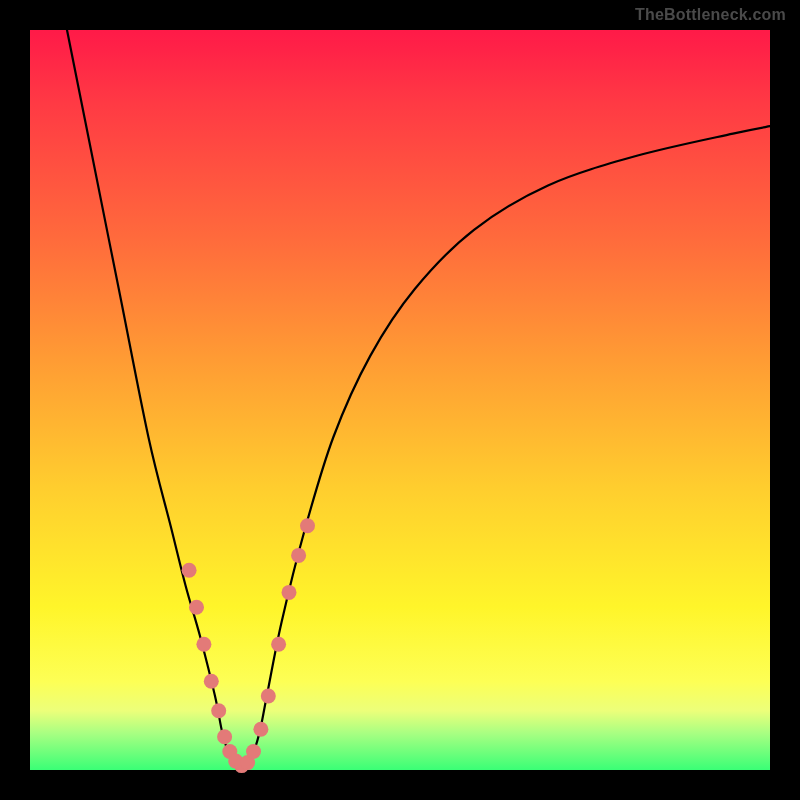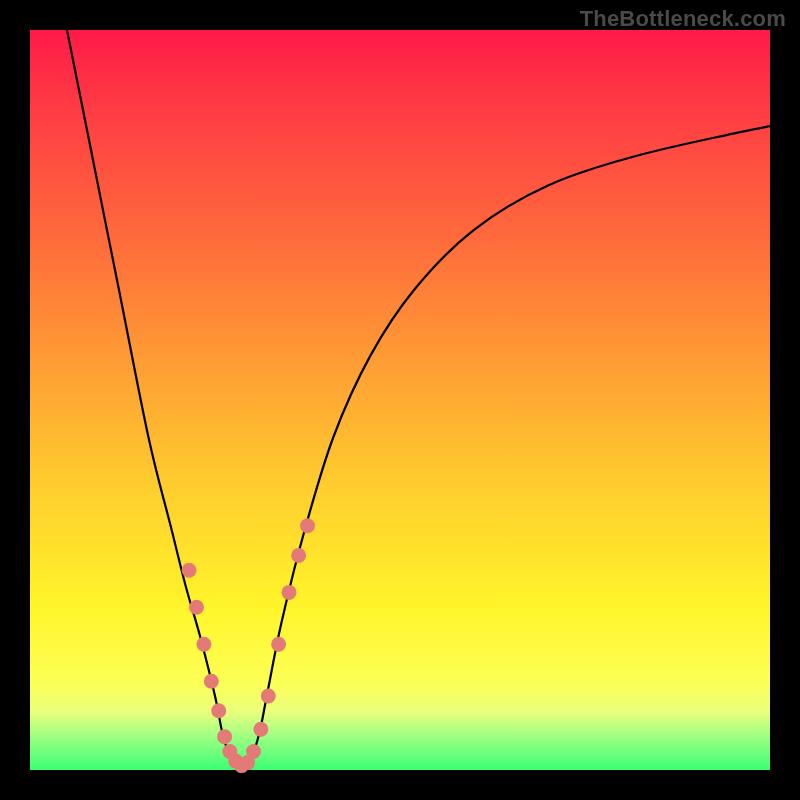--- a/index.html
+++ b/index.html
@@ -35,21 +35,21 @@
       #fdff55 88%,
       #ecff7a 92%,
       #a9ff82 95%,
       #3aff76 100%);
   }
   .watermark {
     position: absolute;
     top: 6px;
     right: 14px;
     color: #4a4a4a;
-    font-size: 22px;
+    font-size: 16px;
     font-weight: 600;
     letter-spacing: 0.2px;
     user-select: none;
   }
   svg.curve {
     position: absolute;
     left: 0; top: 0;
     width: 740px;
     height: 740px;
     overflow: visible;

